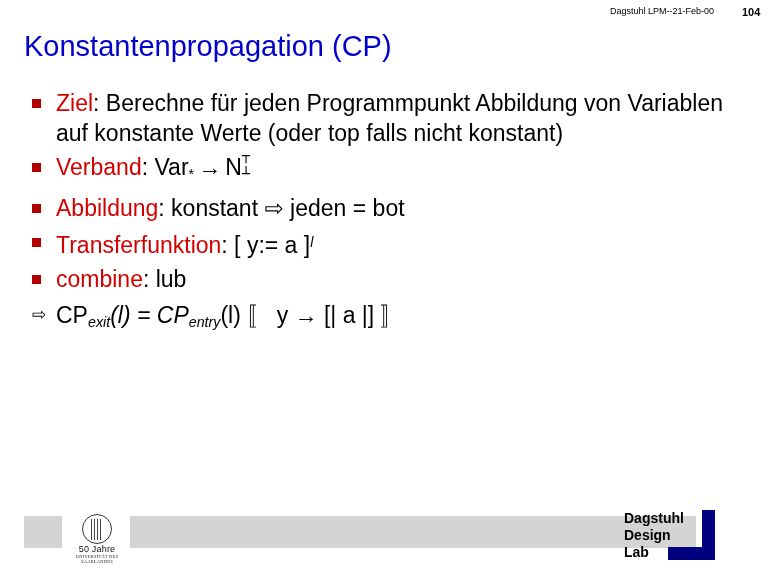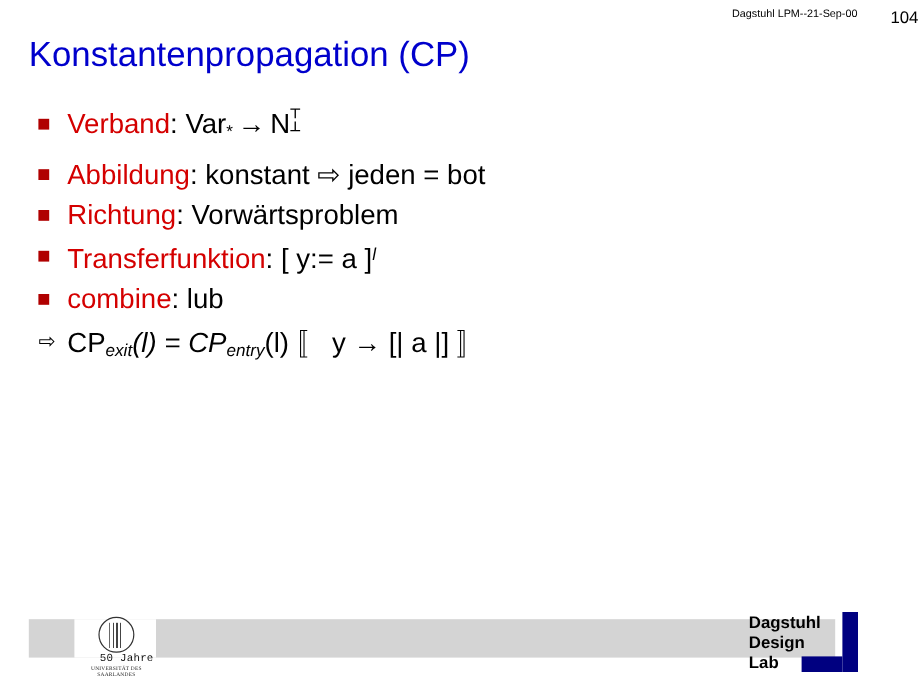--- a/index.html
+++ b/index.html
@@ -33,22 +33,23 @@
     left: 610px;
     top: 0;
     font-size: 9px;
     color: #000000;
     white-space: nowrap;
   }
   .header-right {
     position: absolute;
     left: 742px;
     top: 0;
-    font-size: 14px;
-    color: #000000;
+    font-size: 11px;
+    color: #000000;
+    font-weight: bold;
   }
   
   .title {
     position: absolute;
     left: 24px;
     top: 30px;
     font-size: 29px;
     color: #0000cc;
     font-weight: normal;
     letter-spacing: 0px;
@@ -171,23 +172,22 @@
     background:
       repeating-linear-gradient(90deg, #444 0 1px, transparent 1px 3px);
   }
   .seal-text {
     position: absolute;
     left: 0;
     top: 30px;
     width: 62px;
     font-size: 9px;
     color: #111;
-    font-family: Liberation Mono, monospace;
+    font-family: Liberation Sans, sans-serif;
     letter-spacing: 0.2px;
-    text-align: right;
   }
   .seal-sub {
     position: absolute;
     left: 0;
     top: 40px;
     width: 62px;
     font-size: 4.5px;
     color: #222;
     font-family: "Liberation Serif", serif;
     letter-spacing: 0.2px;
@@ -226,49 +226,49 @@
     height: 13px;
     background: #000080;
   }
 </style>
 </head>
 <body>
 
 <div class="slide">
 
   <div class="header">
-    <div class="header-center">Dagstuhl LPM--21-Sep-00</div>
+    <div class="header-center">Dagstuhl LPM--21-Feb-00</div>
     <div class="header-right">104</div>
   </div>
 
   <div class="title">Konstantenpropagation (CP)</div>
 
   <div class="bullets">
 
+    <div class="bullet-row">
+      <div class="bullet-marker"><span class="sq"></span></div>
+      <div class="bullet-text">
+        <span class="kw">Ziel</span><span>: Berechne für jeden Programmpunkt Abbildung von Variablen auf konstante Werte (oder top falls nicht konstant)</span>
+      </div>
+    </div>
 
     <div class="bullet-row">
       <div class="bullet-marker"><span class="sq"></span></div>
       <div class="bullet-text">
         <span class="kw">Verband</span><span>: Var</span><sub>*</sub><span style="padding:0 4px;">→</span><span class="lattice"><span>N</span><span class="top">⊤</span><span class="bot">⊥</span></span>
       </div>
     </div>
 
     <div class="bullet-row">
       <div class="bullet-marker"><span class="sq"></span></div>
       <div class="bullet-text">
         <span class="kw">Abbildung</span><span>: konstant </span><span>⇨</span><span> jeden = bot</span>
       </div>
     </div>
 
-    <div class="bullet-row">
-      <div class="bullet-marker"><span class="sq"></span></div>
-      <div class="bullet-text">
-        <span class="kw">Richtung</span><span>: Vorwärtsproblem</span>
-      </div>
-    </div>
 
     <div class="bullet-row">
       <div class="bullet-marker"><span class="sq"></span></div>
       <div class="bullet-text">
         <span class="kw">Transferfunktion</span><span>:   [ y:= a ]</span><sup class="ital">l</sup>
       </div>
     </div>
 
     <div class="bullet-row">
       <div class="bullet-marker"><span class="sq"></span></div>

